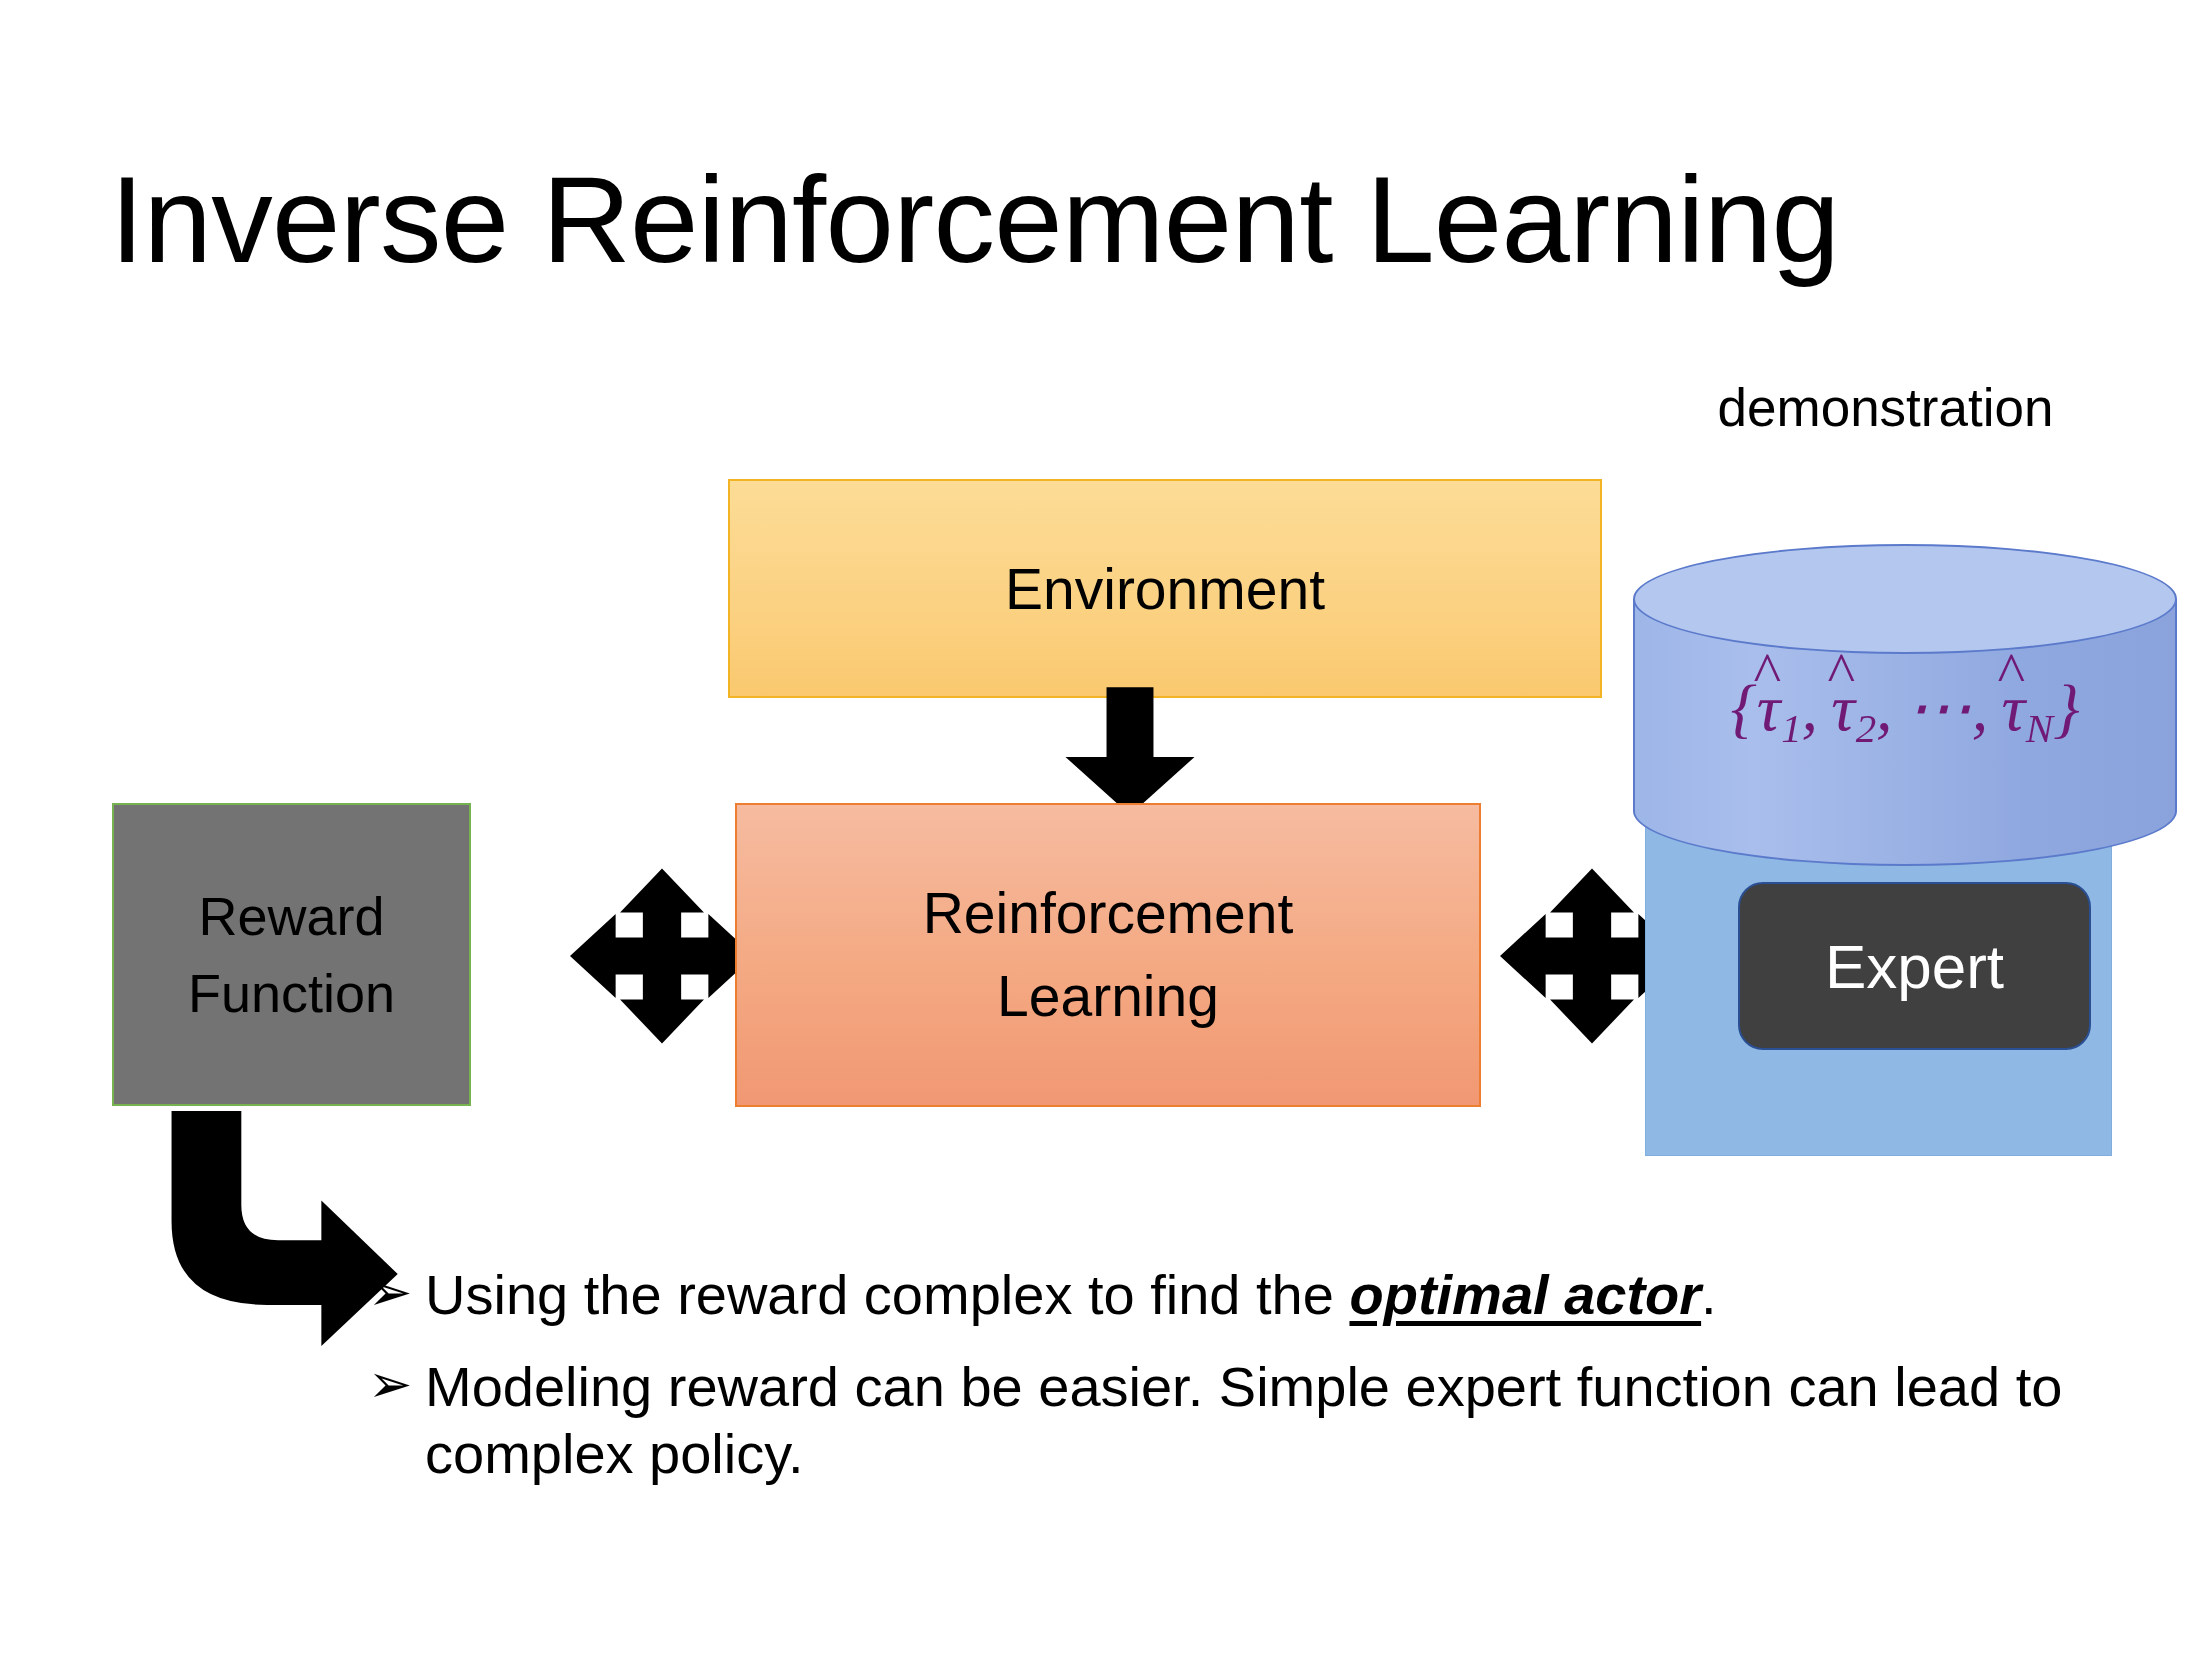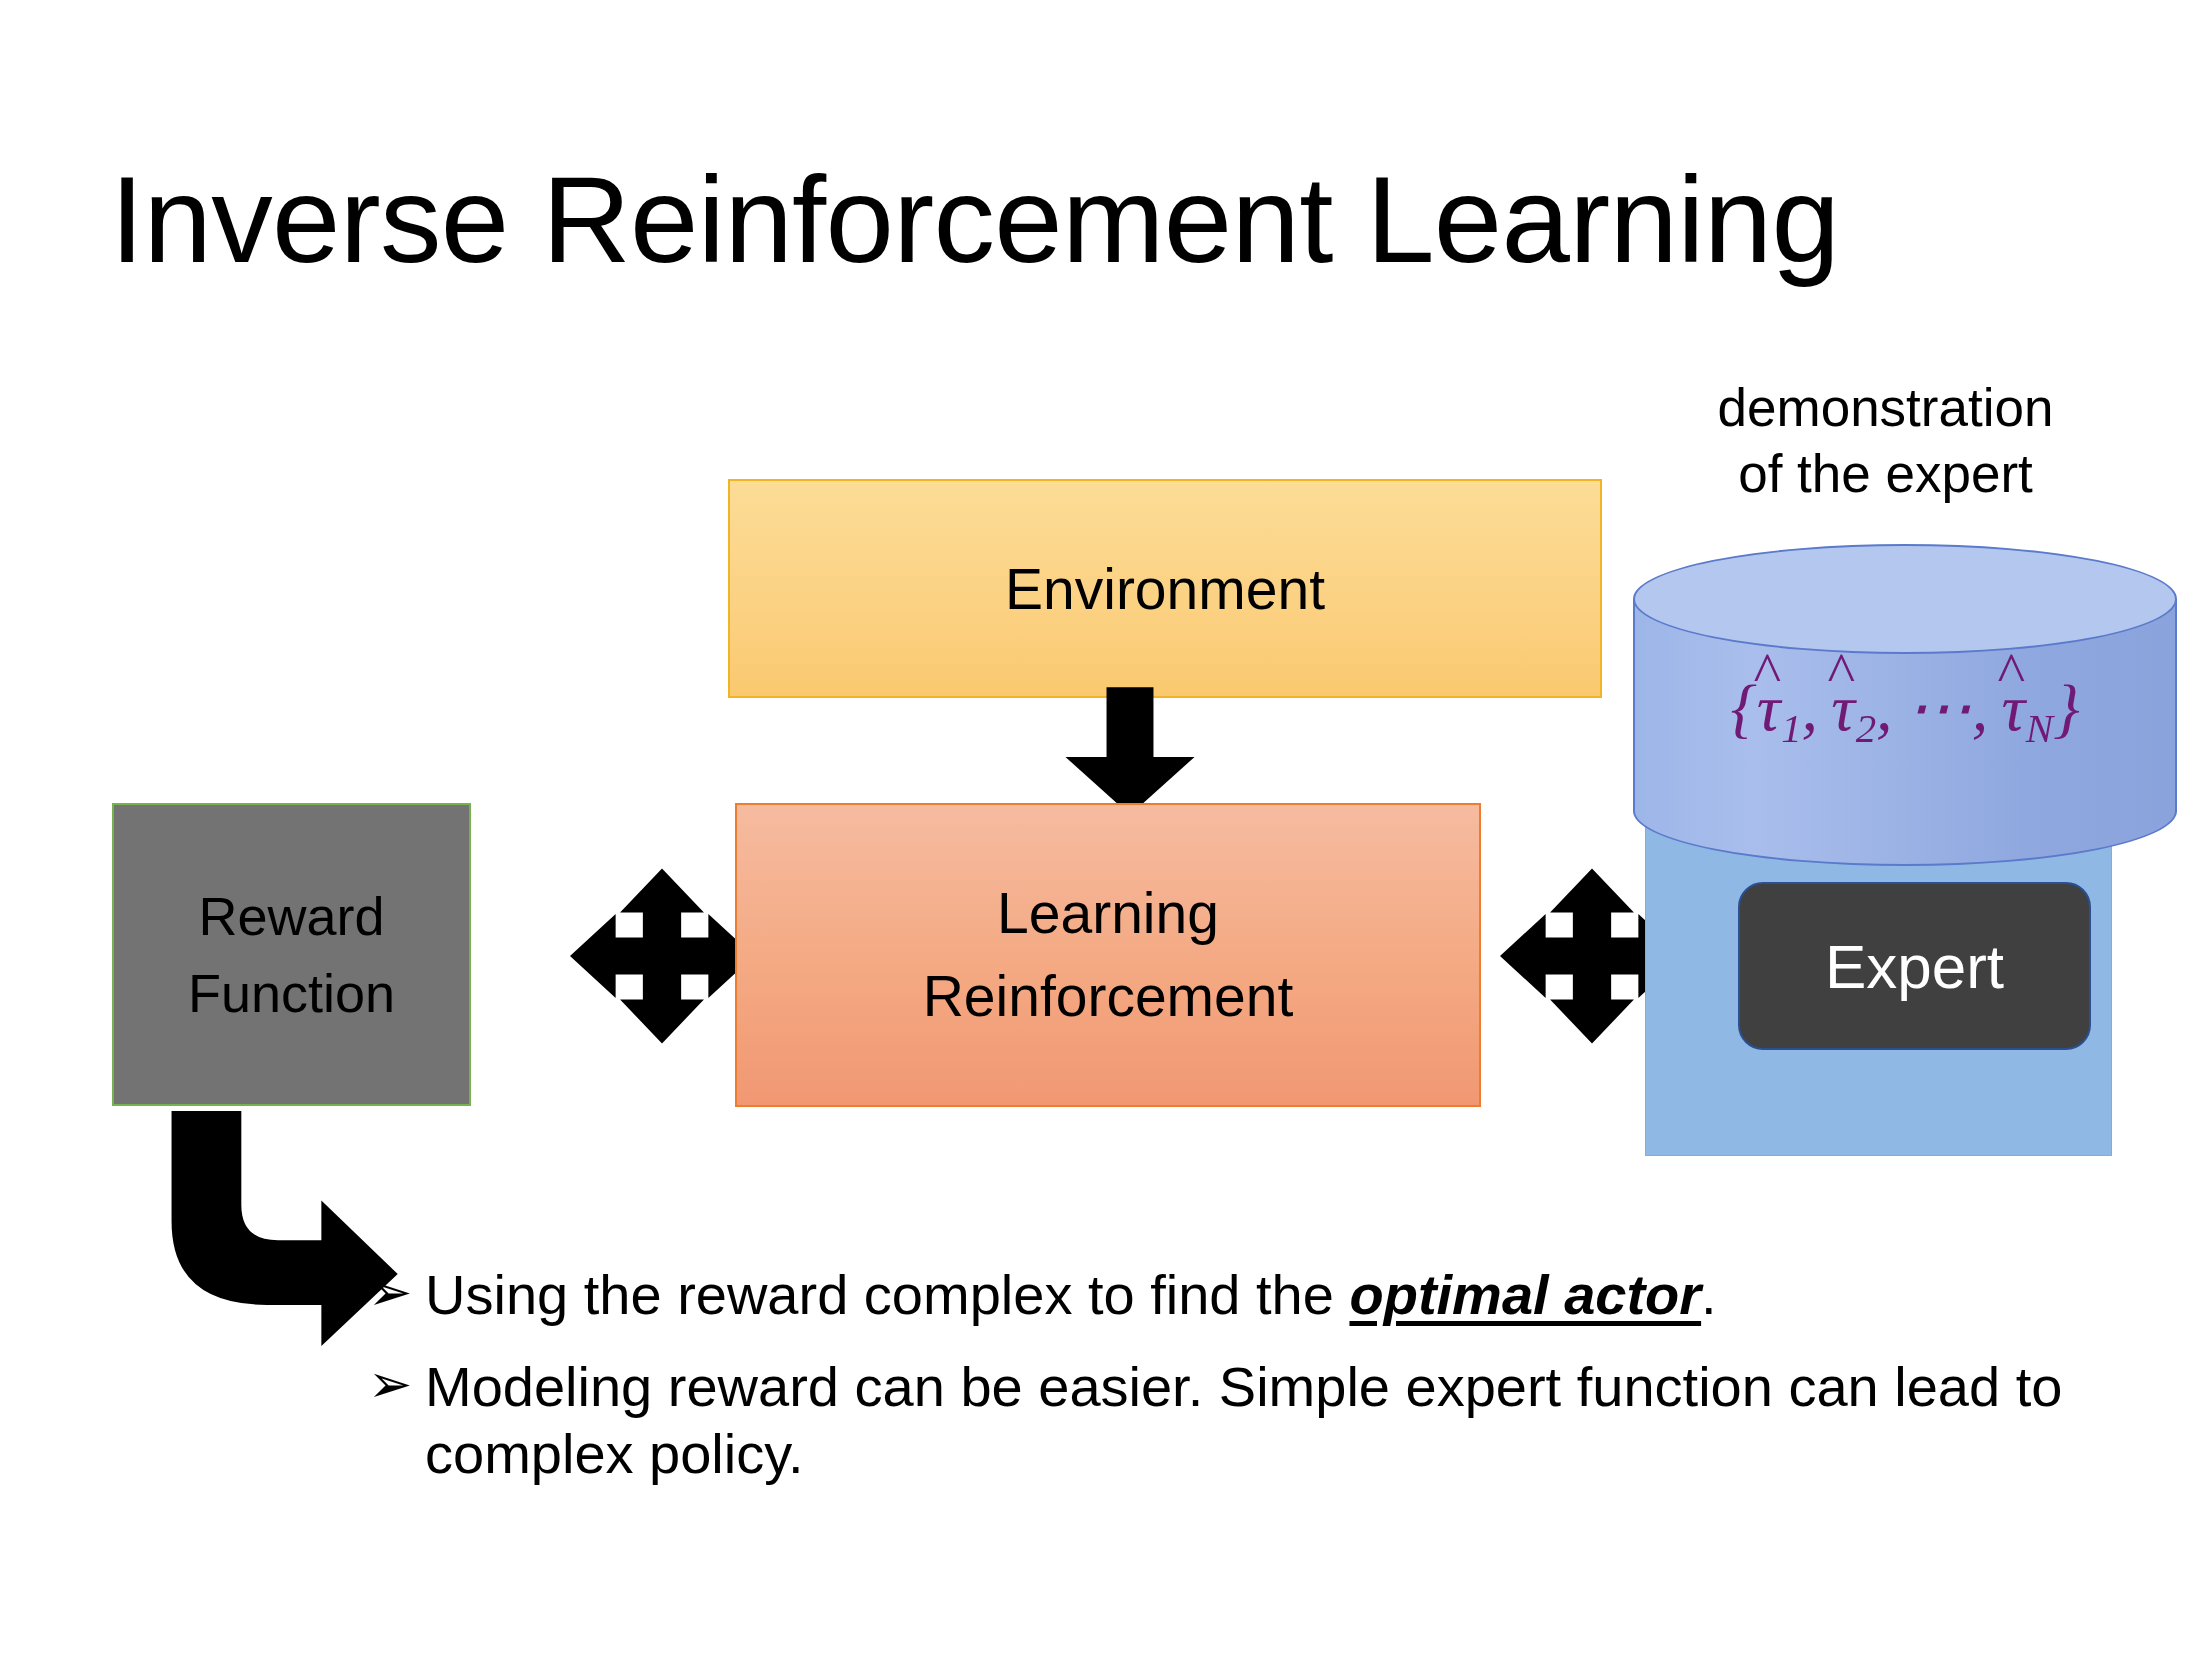--- a/index.html
+++ b/index.html
@@ -259,21 +259,20 @@
 </style>
 </head>
 <body>
 
 <div id="slide">
 
   <div id="slide-title">Inverse Reinforcement Learning</div>
 
   <div id="demo-caption">
     <div>demonstration</div>
-    <div>of the expert</div>
   </div>
 
   <div id="environment-box" class="proc-box">
     <span>Environment</span>
   </div>
 
   <div id="arrow-env-rl">
     <svg width="132" height="129" viewBox="0 0 180 175" xmlns="http://www.w3.org/2000/svg">
       <polygon points="58,0 122,0 122,95 178,95 90,174 2,95 58,95" fill="#000000"></polygon>
     </svg>
@@ -291,22 +290,22 @@
 
       <polygon points="0,125 62,68 62,100 188,100 188,68 250,125 188,182 188,150 62,150 62,182" fill="#000000"></polygon>
 
       <polygon points="125,6 68,66 99,66 99,120 151,120 151,66 182,66" fill="#000000"></polygon>
       <polygon points="125,244 68,184 99,184 99,130 151,130 151,184 182,184" fill="#000000"></polygon>
     </svg>
   </div>
 
   <div id="rl-box" class="proc-box">
     <div>
+      <div>Reinforcement</div>
       <div>Learning</div>
-      <div>Reinforcement</div>
     </div>
   </div>
 
   <div id="arrow-rl-expert" class="quad-arrow">
     <svg width="184" height="184" viewBox="0 0 250 250" xmlns="http://www.w3.org/2000/svg">
       <polygon points="0,125 62,68 62,100 188,100 188,68 250,125 188,182 188,150 62,150 62,182" fill="#000000"></polygon>
       <polygon points="125,6 68,66 99,66 99,120 151,120 151,66 182,66" fill="#000000"></polygon>
       <polygon points="125,244 68,184 99,184 99,130 151,130 151,184 182,184" fill="#000000"></polygon>
     </svg>
   </div>

